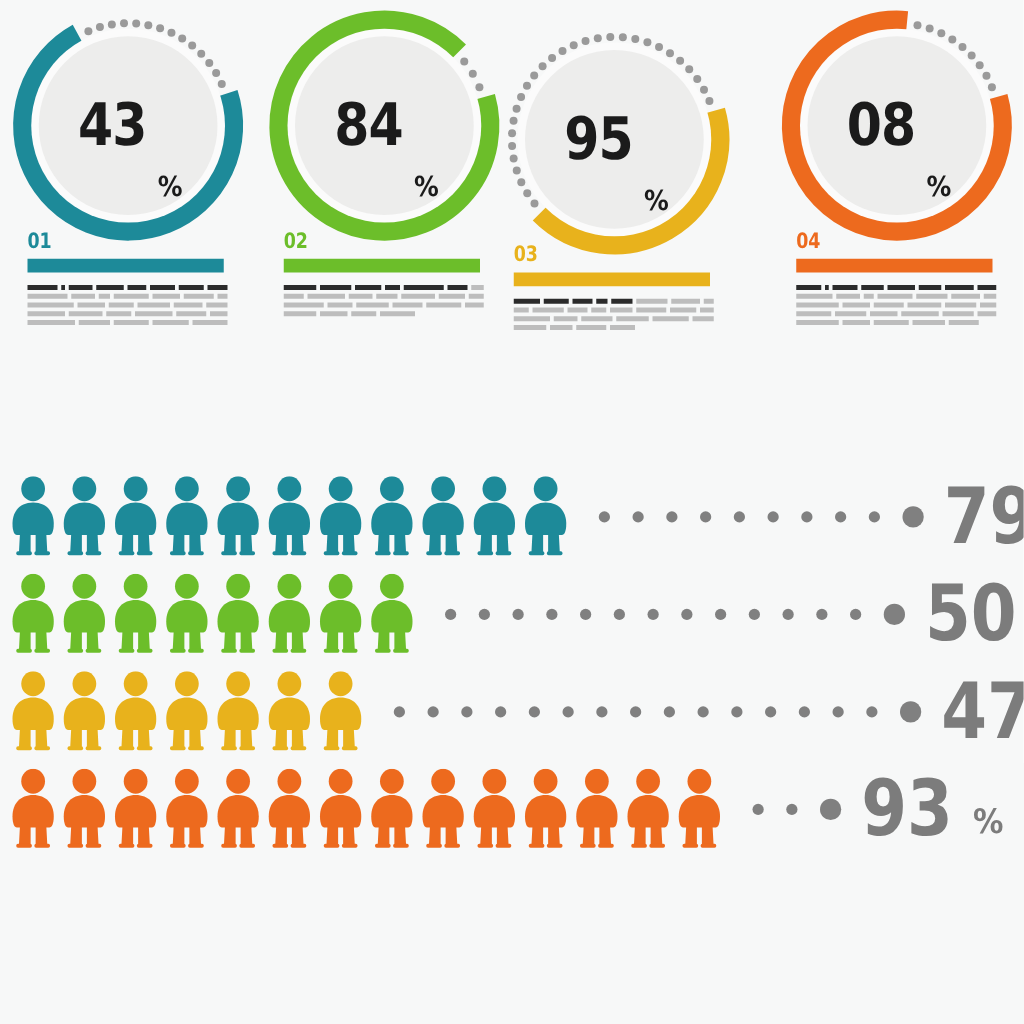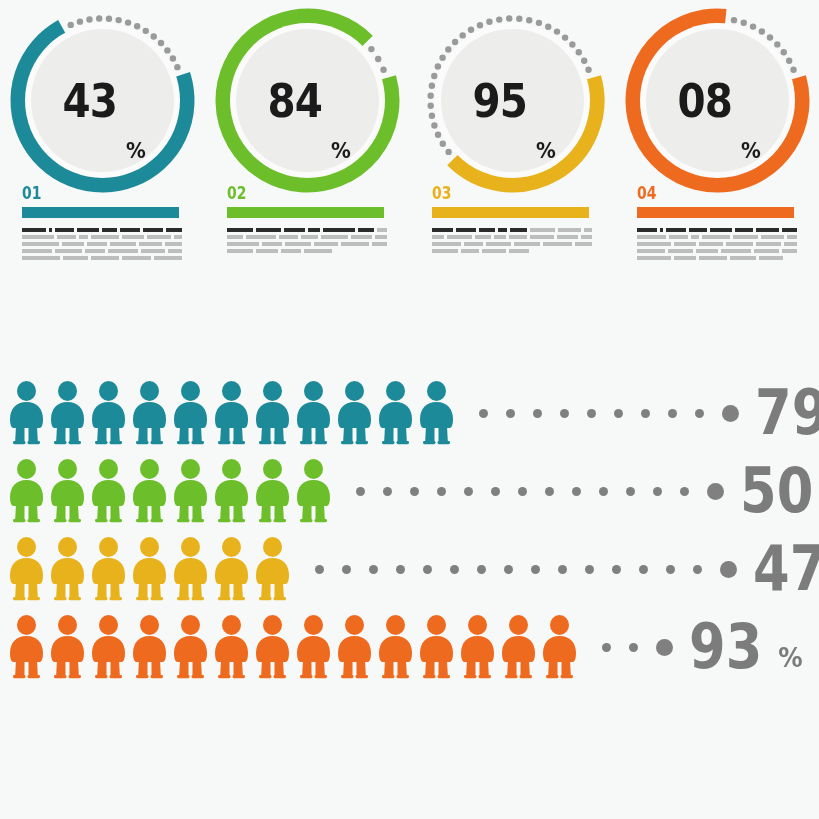--- a/index.html
+++ b/index.html
@@ -308,21 +308,21 @@
             <span class="lorem-chunk" style="width: 16px;"></span>
           </div>
           <div class="lorem-line">
             <span class="lorem-chunk" style="width: 26px;"></span>
             <span class="lorem-chunk" style="width: 22px;"></span>
             <span class="lorem-chunk" style="width: 20px;"></span>
             <span class="lorem-chunk" style="width: 28px;"></span>
           </div>
         </div>
       </div>
-      <div class="card" style="left: 410px;">
+      <div class="card" style="left: 389px; margin-top: 11px;">
         <div class="donut-wrap">
           <svg class="donut-svg" viewBox="0 0 195 195">
             <circle cx="33.59428687561913" cy="148.8815125318858" r="3.2" fill="#9a9a9a"></circle>
             <circle cx="27.787260317536507" cy="140.67561726212006" r="3.2" fill="#9a9a9a"></circle>
             <circle cx="23.027980516096704" cy="131.82081458807656" r="3.2" fill="#9a9a9a"></circle>
             <circle cx="19.38797700806201" cy="122.45018765674821" r="3.2" fill="#9a9a9a"></circle>
             <circle cx="16.921957181021597" cy="112.70457218940683" r="3.2" fill="#9a9a9a"></circle>
             <circle cx="15.666984049388148" cy="102.73043979287641" r="3.2" fill="#9a9a9a"></circle>
             <circle cx="15.641919216282275" cy="92.6776965663346" r="3.2" fill="#9a9a9a"></circle>
             <circle cx="16.847139393302356" cy="82.6974300894541" r="3.2" fill="#9a9a9a"></circle>

